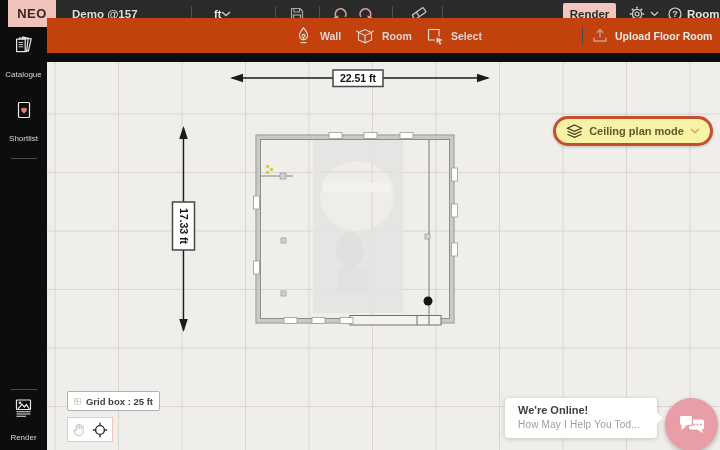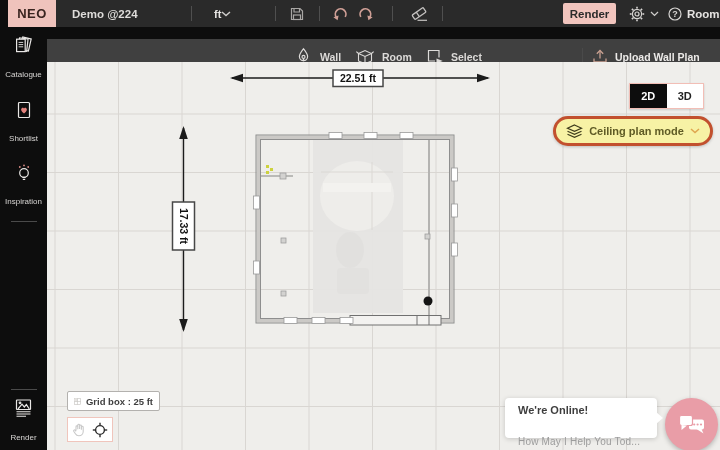--- a/index.html
+++ b/index.html
@@ -18,21 +18,21 @@
   .unit-select { position:absolute; left:206px; top:0; height:27px; display:flex; align-items:center;
                  gap:0; color:#e8e6e4; font-size:11px; font-weight:700; cursor:pointer; }
   .tb-icon { position:absolute; top:0; height:27px; display:flex; align-items:center; cursor:pointer; }
   .render-btn { position:absolute; left:555px; top:3px; width:53px; height:21px; background:#f2c5be;
                 color:#2b2b2b; font-size:11.5px; font-weight:600; border:none; border-radius:2px;
                 display:flex; align-items:center; justify-content:center; cursor:pointer; }
   .help-grp { position:absolute; left:660px; top:0; height:27px; display:flex; align-items:center;
               gap:5px; color:#e6e4e2; font-size:11.5px; font-weight:600; cursor:pointer; }
 
   
-  .toolbar2 { position:absolute; left:47px; top:39px; width:673px; height:35px; background:#404040; }
+  .toolbar2 { position:absolute; left:47px; top:18px; width:673px; height:35px; background:#c2410c; }
   .tool-item { position:absolute; top:0; height:35px; display:flex; align-items:center; gap:7px;
                color:#dcdad8; font-size:10.5px; font-weight:600; cursor:pointer; }
   .t2-div { position:absolute; top:9px; width:1px; height:17px; background:#4a4a4a; }
 
   
   .sidebar { position:absolute; left:0; top:27px; width:47px; height:423px; background:#0d0d0d;
              display:flex; flex-direction:column; align-items:center; }
   .sb-item { display:flex; flex-direction:column; align-items:center; cursor:pointer; width:47px; }
   .sb-item span { font-size:8px; color:#d8d6d4; margin-top:14px; }
   .sb-div { width:26px; height:1px; background:#4a4a4a; }
@@ -70,34 +70,34 @@
             background:#fff; border:1px solid #f0c5bc; display:flex; align-items:center;
             justify-content:center; gap:6px; }
 
   .chat-widget { position:absolute; left:458px; top:336px; width:152px; height:40px; z-index:2;
                  background:#fff; border-radius:4px; box-shadow:0 1px 5px rgba(0,0,0,.18);
                  padding:6px 10px 8px 13px; cursor:pointer; }
   .chat-widget:after { content:""; position:absolute; right:-6px; top:14px; width:0; height:0;
                  border-top:6px solid transparent; border-bottom:6px solid transparent;
                  border-left:7px solid #fff; }
   .chat-title { font-size:11px; font-weight:700; color:#3e3e3e; }
-  .chat-sub { font-size:10px; color:#9c9c9c; margin-top:20px; letter-spacing:.2px; }
+  .chat-sub { font-size:10px; color:#9c9c9c; margin-top:3px; letter-spacing:.2px; }
 
   .chat-btn { position:absolute; left:618px; top:336px; width:53px; height:53px; z-index:2;
               background:#e99da7; border-radius:50%; box-shadow:0 2px 5px rgba(0,0,0,.25);
               display:flex; align-items:center; justify-content:center; cursor:pointer; }
 </style>
 </head>
 <body>
 
 <div class="app">
 
   <div class="topbar">
     <div class="neo-logo">NEO</div>
-    <div class="doc-title">Demo @224</div>
+    <div class="doc-title">Demo @157</div>
 
     <div class="tb-div" style="left:183px"></div>
 
     <div class="unit-select">
       <span>ft</span>
       <svg width="10" height="6" viewBox="0 0 10 6">
         <path d="M1 1 L5 4.6 L9 1" fill="none" stroke="#cfcdcb" stroke-width="1.4"></path>
       </svg>
     </div>
 
@@ -202,50 +202,40 @@
     </div>
 
     <div class="t2-div" style="left:535px"></div>
 
     <div class="tool-item" style="left:545px; font-weight:700; color:#eceae8;">
       <svg width="16" height="15" viewBox="0 0 16 15" fill="none" stroke="#c9a091" stroke-width="1.3">
         <path d="M2 9.5 V13 h12 V9.5"></path>
         <line x1="8" y1="1.6" x2="8" y2="9.6"></line>
         <path d="M4.8 4.7 L8 1.5 L11.2 4.7"></path>
       </svg>
-      <span>Upload Wall Plan</span>
+      <span>Upload Floor Room</span>
     </div>
   </div>
 
   <div class="sidebar">
     <div class="sb-item" style="margin-top:9px">
       <svg width="21" height="20" viewBox="0 0 21 20" fill="none" stroke="#e9e7e5" stroke-width="1.2">
         <rect x="8.3" y="1.8" width="8.6" height="12.4" fill="#0d0d0d" transform="rotate(13 12.6 8)"></rect>
         <rect x="5.8" y="2.4" width="8.6" height="12.4" fill="#0d0d0d" transform="rotate(6.5 10.1 8.6)"></rect>
         <rect x="3.6" y="3.2" width="8.6" height="12.4" fill="#0d0d0d"></rect>
         <path d="M5.6 6.4 h4.6 M5.6 8.6 h4.6 M5.6 10.8 h4.6" stroke-width="0.9"></path>
       </svg>
       <span>Catalogue</span>
     </div>
     <div class="sb-item" style="margin-top:21px">
       <svg width="20" height="20" viewBox="0 0 20 20" fill="none" stroke="#e9e7e5" stroke-width="1.2">
         <rect x="4.5" y="2.5" width="11" height="15" rx="1"></rect>
         <path d="M10 13.4 C7.2 11.4 6.4 9.5 7.7 8.3 C8.6 7.5 9.9 7.9 10 8.9 C10.1 7.9 11.4 7.5 12.3 8.3 C13.6 9.5 12.8 11.4 10 13.4 Z" fill="#e4827c" stroke="none"></path>
       </svg>
       <span>Shortlist</span>
-    </div>
-    <div class="sb-item" style="margin-top:19px">
-      <svg width="20" height="21" viewBox="0 0 20 21" fill="none" stroke="#e9e7e5" stroke-width="1.2">
-        <circle cx="10" cy="11" r="4.3"></circle>
-        <path d="M8.4 15.4 h3.2 M8.8 17.3 h2.4"></path>
-        <circle cx="5.8" cy="5" r="0.9" fill="#d98b85" stroke="none"></circle>
-        <circle cx="10" cy="3.4" r="0.9" fill="#d98b85" stroke="none"></circle>
-        <circle cx="14.2" cy="5" r="0.9" fill="#d98b85" stroke="none"></circle>
-      </svg>
-      <span>Inspiration</span>
     </div>
 
     <div class="sb-div" style="margin-top:15px"></div>
 
 
     <div class="sb-spacer"></div>
 
     <div class="sb-div"></div>
 
     <div class="sb-item" style="margin-top:8px; margin-bottom:8px">
@@ -324,24 +314,20 @@
 
       <g>
         <line x1="136.5" y1="66" x2="136.5" y2="268" stroke="#1b1b1b" stroke-width="1.4"></line>
         <polygon points="136.5,64 132.2,77 140.8,77" fill="#1b1b1b"></polygon>
         <polygon points="136.5,270 132.2,257 140.8,257" fill="#1b1b1b"></polygon>
         <rect x="125.5" y="140" width="22" height="48" fill="#ffffff" stroke="#474747" stroke-width="1.5"></rect>
         <text x="136.5" y="164" text-anchor="middle" dominant-baseline="central" transform="rotate(90 136.5 164)" font-size="10.5" font-weight="700" fill="#111">17.33 ft</text>
       </g>
     </svg>
 
-    <div class="toggle-2d3d">
-      <div class="seg seg-2d">2D</div>
-      <div class="seg seg-3d">3D</div>
-    </div>
 
     <div class="ceiling-dd">
       <svg width="17" height="15" viewBox="0 0 17 15" fill="none" stroke="#3e3c1c" stroke-width="1.2">
         <path d="M8.5 1 L15.5 4.2 L8.5 7.4 L1.5 4.2 Z"></path>
         <path d="M1.5 7.2 L8.5 10.4 L15.5 7.2"></path>
         <path d="M1.5 10.2 L8.5 13.4 L15.5 10.2"></path>
       </svg>
       <span class="lbl">Ceiling plan mode</span>
       <svg width="10" height="6" viewBox="0 0 10 6">
         <path d="M1 1 L5 4.6 L9 1" fill="none" stroke="#dfa54f" stroke-width="1.5"></path>

